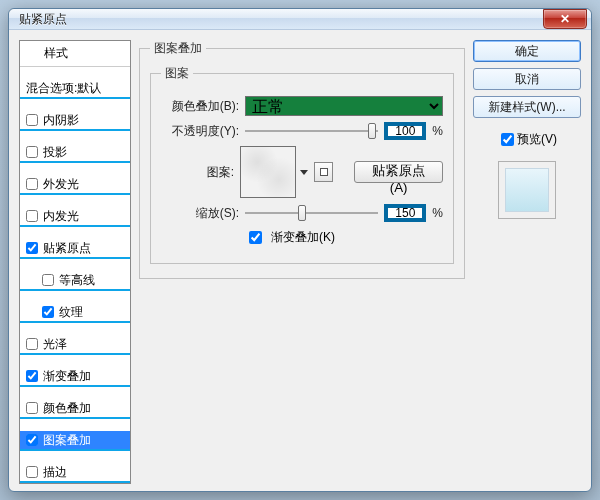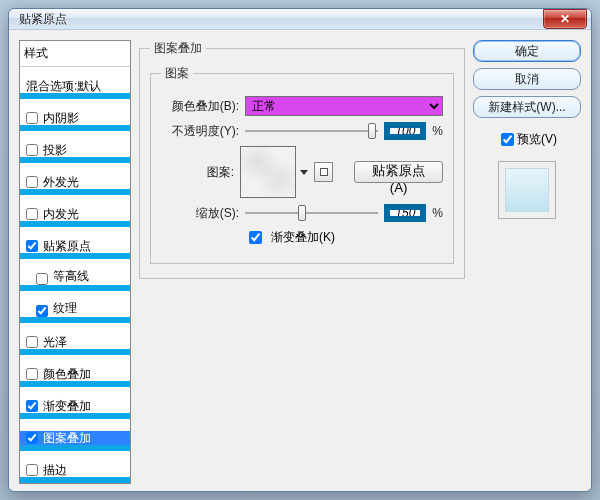--- a/index.html
+++ b/index.html
@@ -51,33 +51,33 @@
     display: flex;
     padding: 10px;
     gap: 8px;
   }
   .styles-panel {
     width: 112px;
     background: #fff;
     border: 1px solid #888;
   }
   .styles-panel .hdr {
-    padding: 4px 4px;
+    padding: 4px 24px;
     border-bottom: 1px solid #ccc;
   }
   .styles-panel .row {
     display: flex; align-items: center;
     height: 20px;
     padding: 0 4px 0 6px;
-    border-bottom: 6px solid #0ea5e9;
+    border-bottom: 2px solid #0ea5e9;
     cursor: default;
     white-space: nowrap;
     margin-top: 12px;
   }
-  .styles-panel .row.indent { padding-left: 16px; align-items: flex-end; }
+  .styles-panel .row.indent { padding-left: 22px; }
   .styles-panel input[type=checkbox] {
     width: 12px; height: 12px; margin: 0 5px 0 0;
   }
   .styles-panel .row.selected {
     background: #2e84ff;
     color: #fff;
   }
   .center {
     flex: 1;
     position: relative;
@@ -95,48 +95,47 @@
   }
   .field-label {
     width: 78px;
     text-align: right;
     color: #222;
   }
   select.combo {
     flex: 1;
     height: 20px;
     border: 1px solid #707070;
-    background: #d946ef;
-    font-size: 12px;
+    background: #15803d;
+    font-size: 16px;
     padding: 0 2px;
   }
   .slider {
     position: relative;
     flex: 1;
     height: 18px;
   }
   .slider .track {
     position: absolute; left: 0; right: 0; top: 8px;
     height: 2px; background: #aaa;
   }
   .slider .thumb {
     position: absolute; top: 1px;
     width: 8px; height: 16px;
     background: linear-gradient(#fdfdfd,#e4e4e4);
     border: 1px solid #707070;
     border-radius: 2px;
   }
   .numbox {
     width: 42px; height: 18px;
-    border: 6px solid #0369a1;
+    border: 4px solid #0369a1;
     text-align: center;
     font-size: 12px;
     padding: 0;
     background: #fff;
-    font-style: italic;
   }
   .pct { color: #222; }
   .pattern-swatch {
     width: 56px; height: 52px;
     border: 1px solid #707070;
     background:
       radial-gradient(circle at 30% 30%, rgba(0,0,0,0.08), transparent 40%),
       radial-gradient(circle at 70% 65%, rgba(0,0,0,0.07), transparent 45%),
       #f2f2f2;
   }
@@ -157,21 +156,21 @@
   }
   .right {
     width: 108px;
     display: flex; flex-direction: column;
     gap: 6px;
   }
   .btn {
     height: 22px;
     border: 1px solid #7a95b8;
     background: linear-gradient(#f5faff, #dfeefb);
-    border-radius: 9px;
+    border-radius: 3px;
     display: flex; align-items: center; justify-content: center;
     cursor: pointer;
     color: #1a1a1a;
   }
   .btn.default {
     border: 1px solid #3d7ac6;
     box-shadow: 0 0 0 1px #8dc0ff inset;
   }
   .preview-row {
     display: flex; align-items: center; gap: 0;
@@ -242,26 +241,26 @@
           </div>
           <div class="row indent">
             <input type="checkbox" checked="" style="">
             <span>纹理</span>
           </div>
           <div class="row">
             <input type="checkbox" style="">
             <span>光泽</span>
           </div>
           <div class="row">
-            <input type="checkbox" style="">
-            <span>颜色叠加</span>
-          </div>
-          <div class="row">
             <input type="checkbox" checked="" style="">
             <span>渐变叠加</span>
+          </div>
+          <div class="row">
+            <input type="checkbox" style="">
+            <span>颜色叠加</span>
           </div>
           <div class="row selected">
             <input type="checkbox" checked="" style="">
             <span>图案叠加</span>
           </div>
           <div class="row">
             <input type="checkbox" style="">
             <span>描边</span>
           </div>
         </div>

